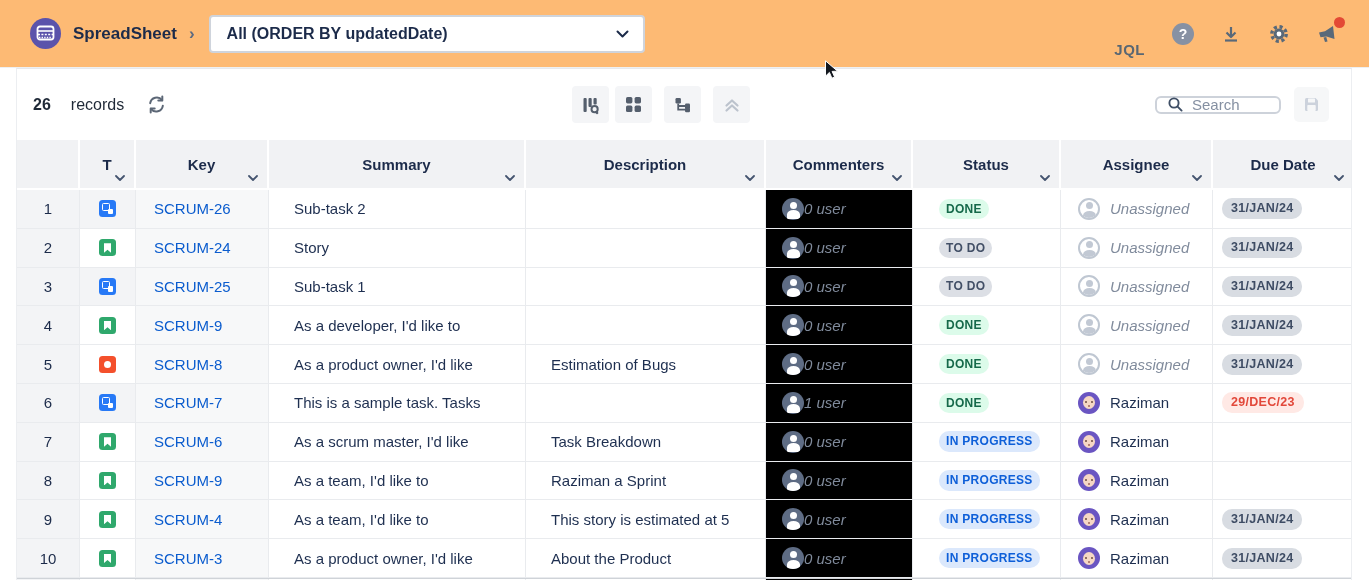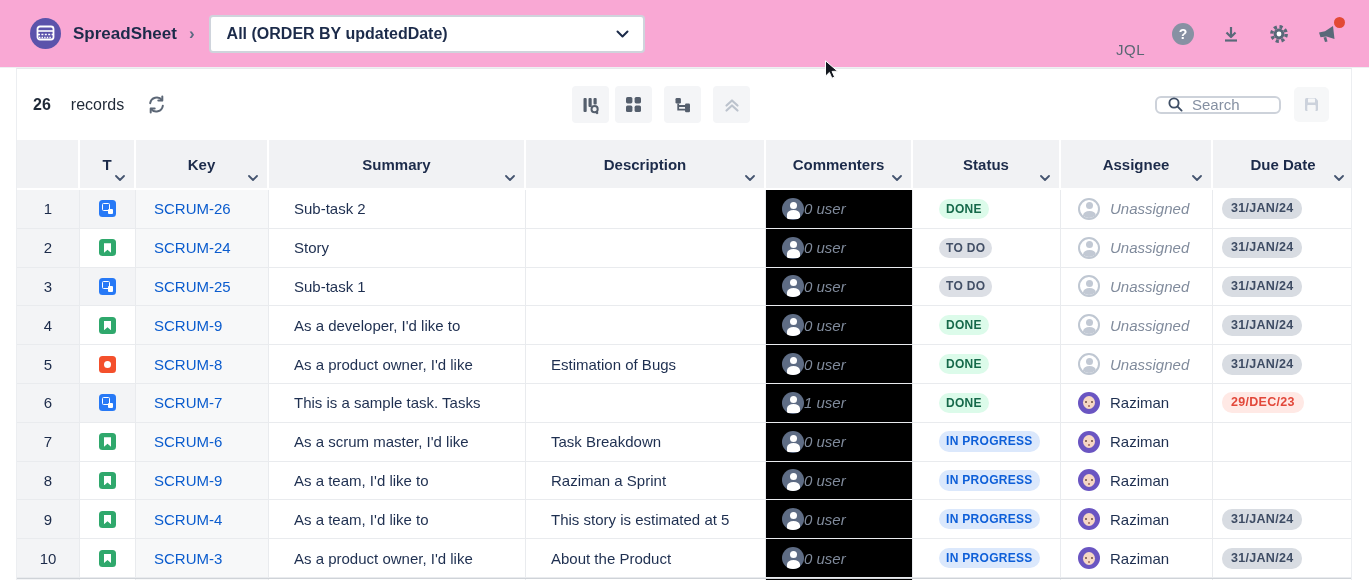--- a/index.html
+++ b/index.html
@@ -1,30 +1,30 @@
 <!DOCTYPE html>
 <html><head>
 <meta charset="utf-8">
 <style>
   * { margin:0; padding:0; box-sizing:border-box; }
   html,body { width:1369px; height:580px; overflow:hidden; background:#fff;
     font-family:"Liberation Sans", sans-serif; color:#1e2f50; }
 
   
   .topbar { height:68px; display:flex; align-items:center; padding:0 30px;
-    background:#f9a8d4; border-bottom:1px solid #eef0f2; position:relative; }
+    background:#fdba74; border-bottom:1px solid #eef0f2; position:relative; }
   .logo { width:31px; height:31px; border-radius:50%; background:#5b53ab;
     display:flex; align-items:center; justify-content:center; flex:0 0 auto; }
   .app-title { font-size:17px; font-weight:700; color:#1c2b4a; margin-left:12px; }
   .crumb-sep { color:#5b6a81; font-size:17px; font-weight:700; margin:0 14px 0 12px; }
   .filter-select { width:436px; height:38px; border:2px solid #cfd4dc; border-radius:4px;
     display:flex; align-items:center; padding:0 14px 0 16px; cursor:pointer; background:#fff; }
   .filter-select .label { font-size:16px; font-weight:700; color:#1c2b4a; flex:1; }
   .topbar-right { margin-left:auto; display:flex; align-items:center; gap:27px; }
-  .jql { font-size:15px; font-weight:400; color:#596773; letter-spacing:.5px; cursor:pointer;margin-top:32px; }
+  .jql { font-size:15px; font-weight:700; color:#596773; letter-spacing:.5px; cursor:pointer;margin-top:32px; }
   .icon-btn { background:none; border:none; cursor:pointer; display:flex; align-items:center;
     justify-content:center; position:relative; padding:0; }
   .help-circle { width:22px; height:22px; border-radius:50%; background:#8791a3; color:#fff;
     font-size:14px; font-weight:700; display:flex; align-items:center; justify-content:center; }
   .red-dot { position:absolute; top:-7px; right:-6px; width:11px; height:11px;
     border-radius:50%; background:#e34935; }
 
   
   .panel { position:absolute; left:16px; top:68px; width:1336px; height:520px;
     border:1px solid #eceef1; border-top:1px solid #e7e9ec; background:#fff; overflow:hidden; }

